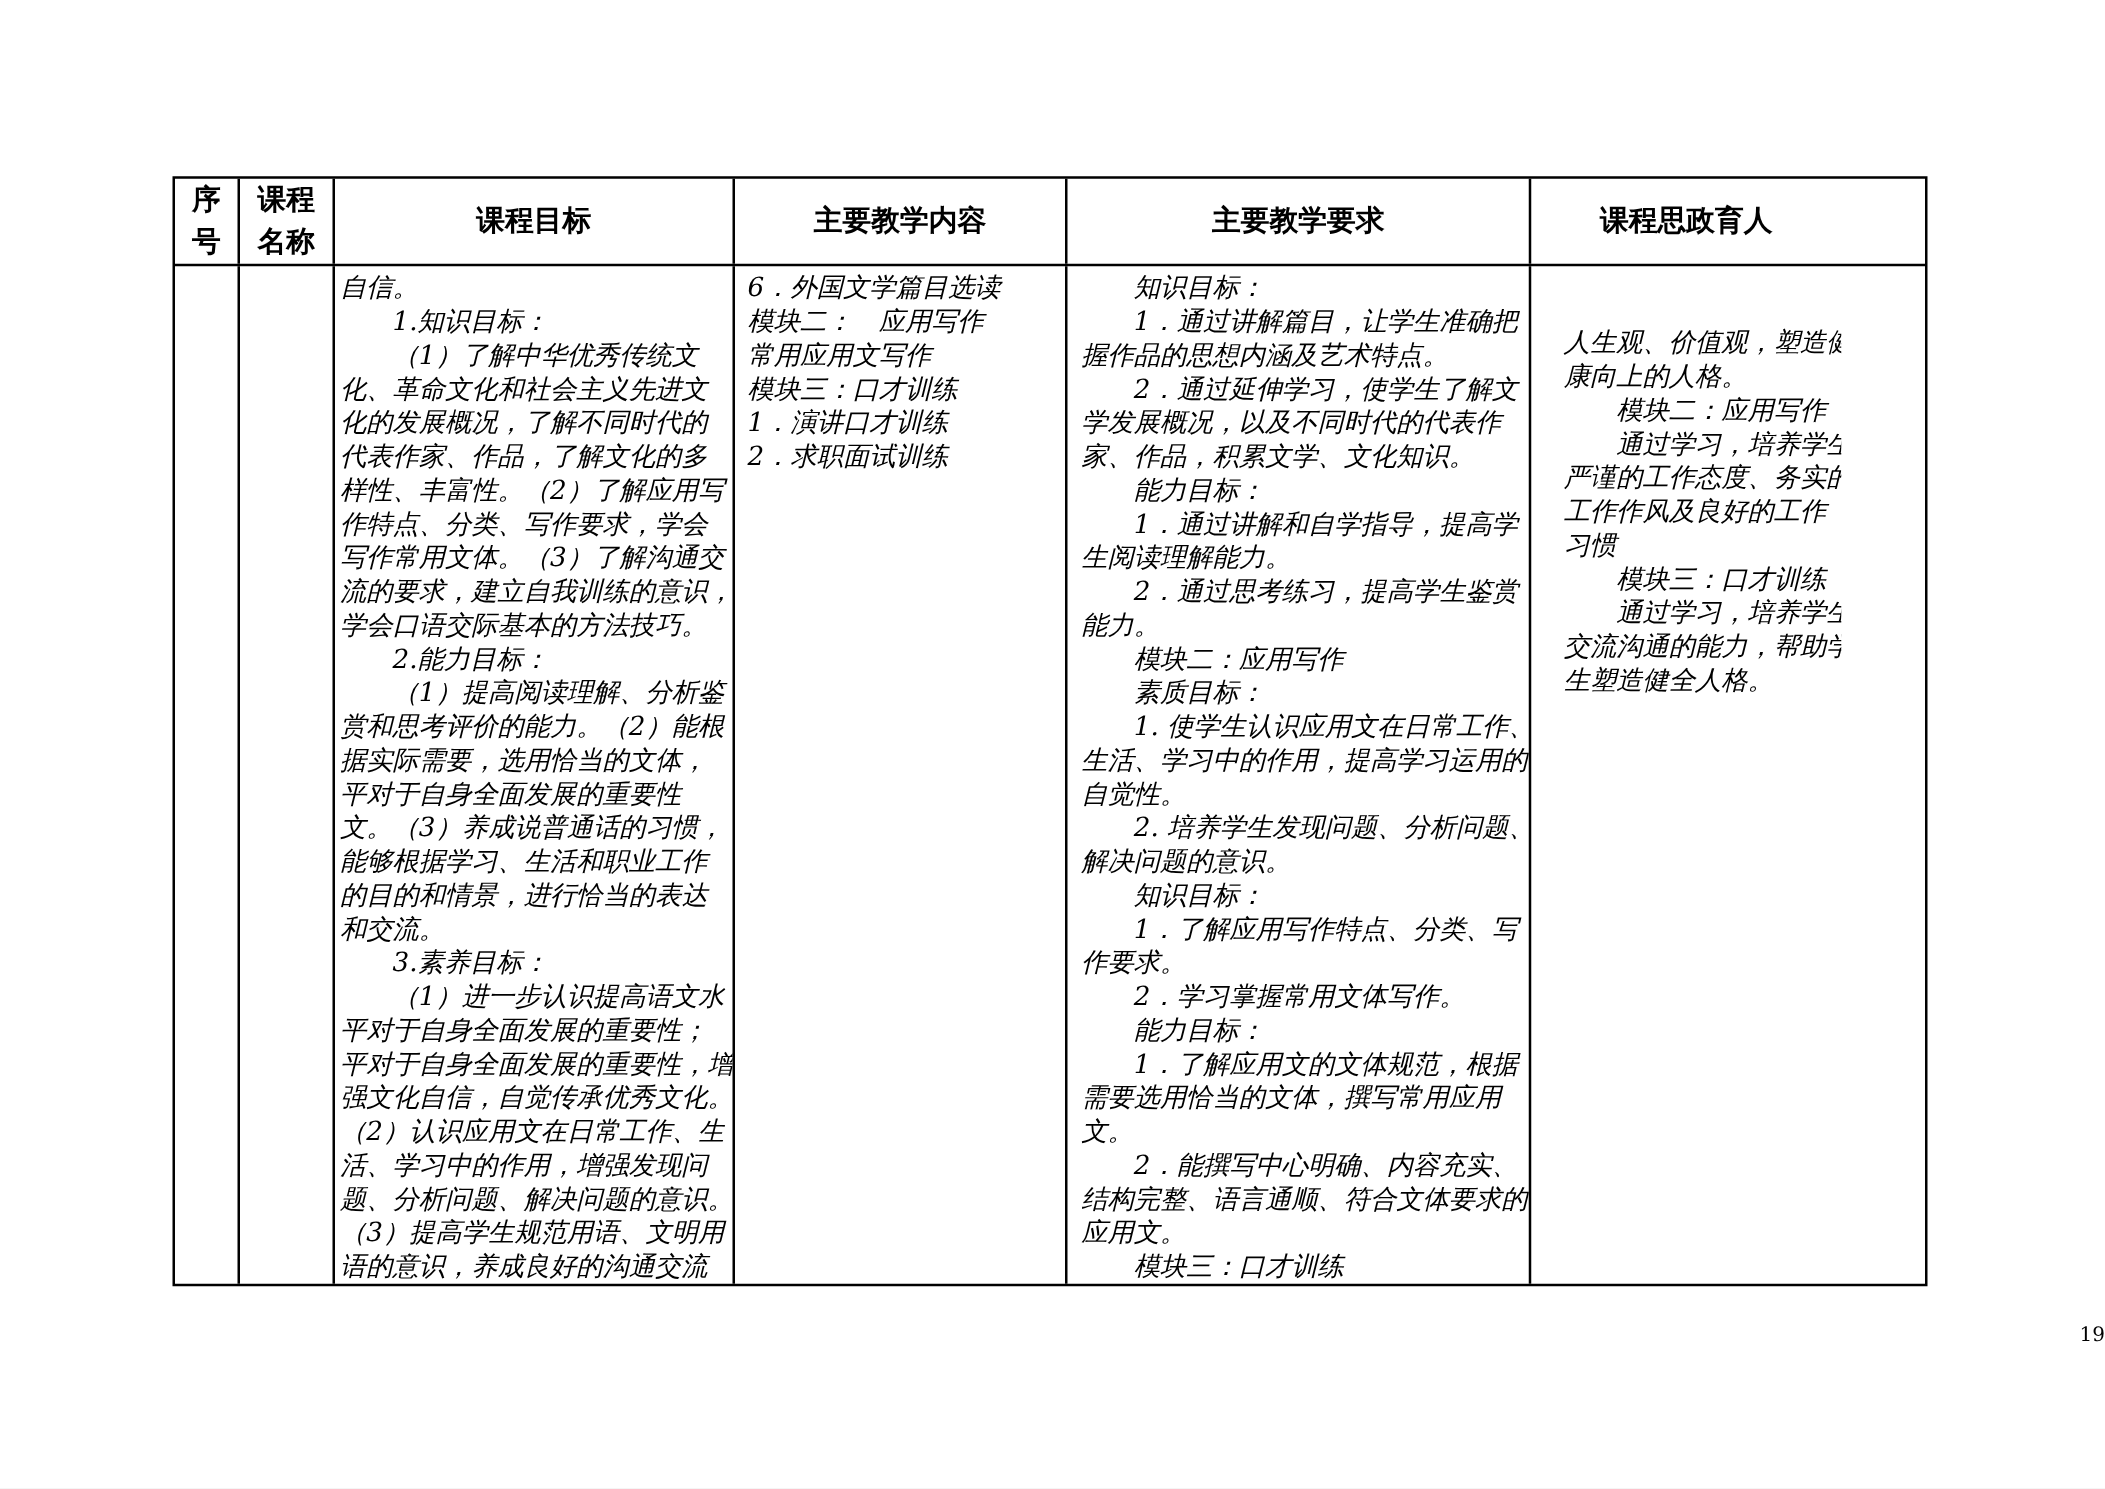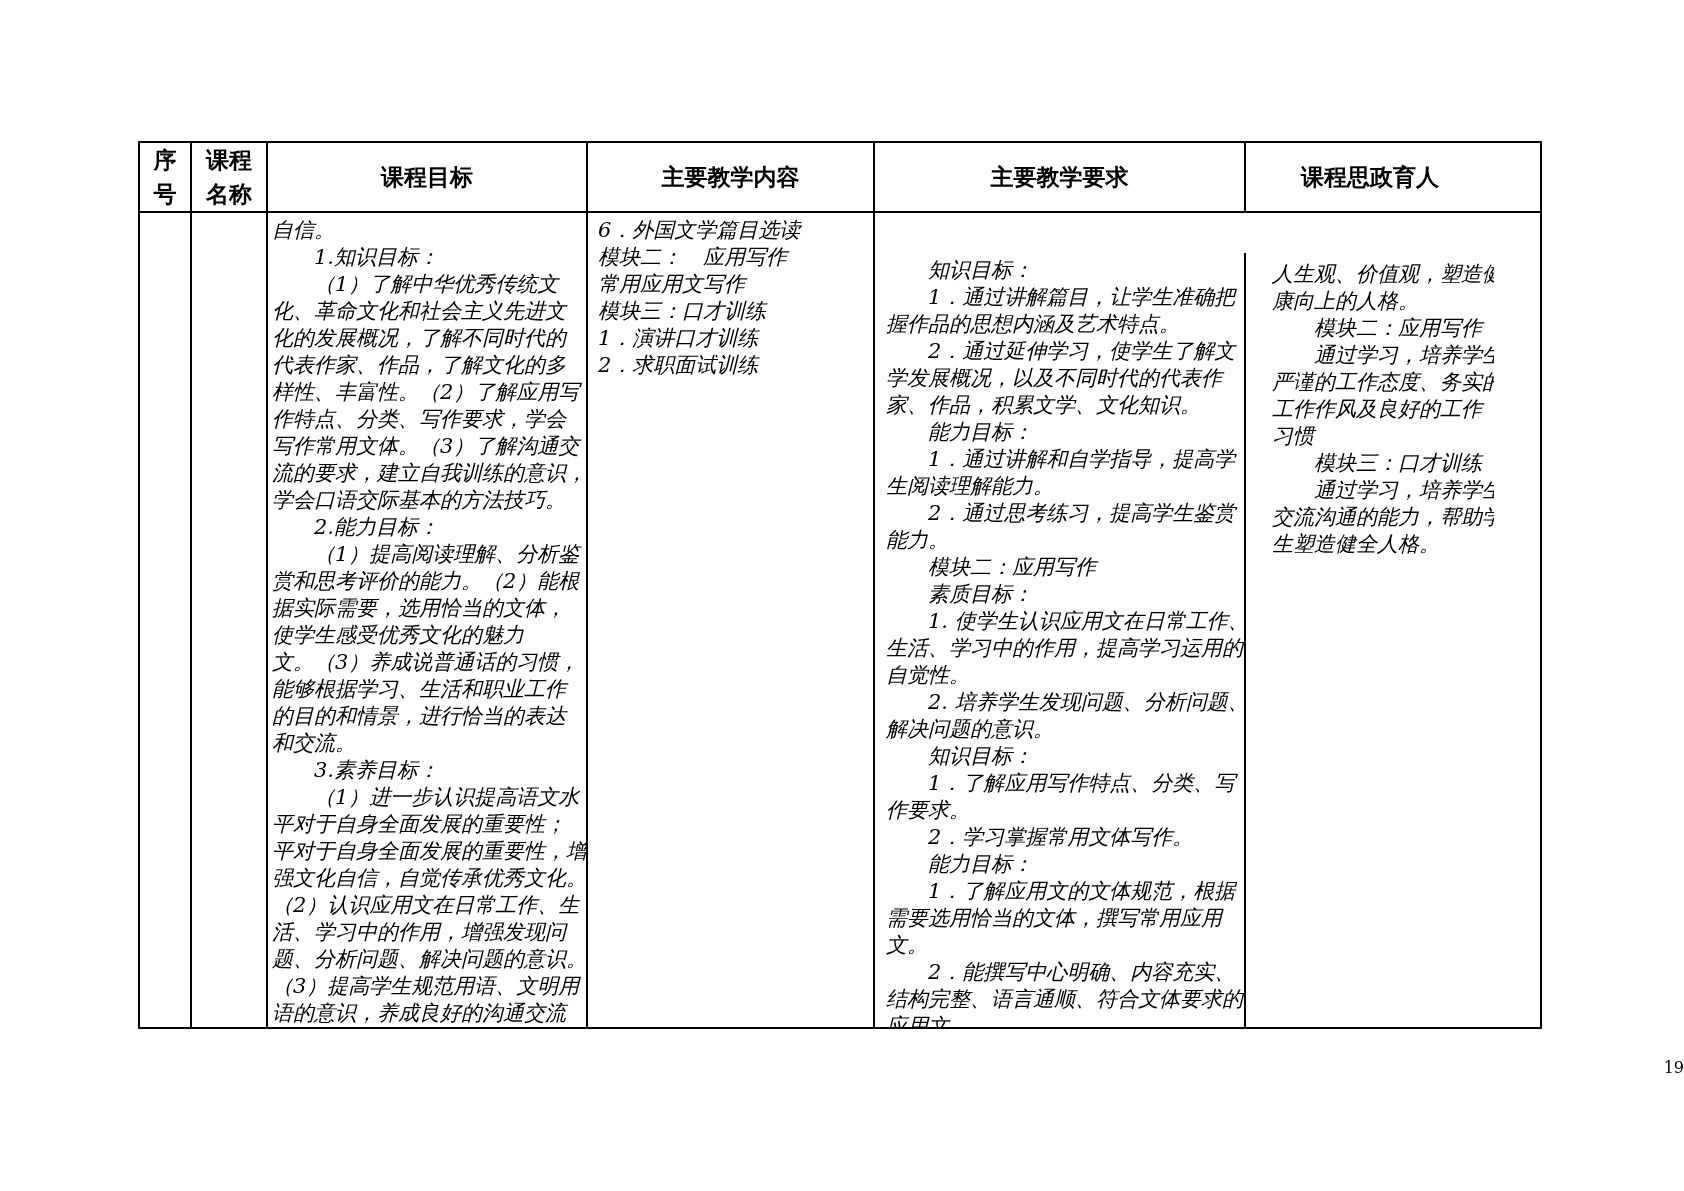--- a/index.html
+++ b/index.html
@@ -46,21 +46,21 @@
     box-sizing: border-box;
     border-right: 2px solid #000000;
     overflow: hidden;
   }
   .cell.last {
     border-right: none;
   }
   .c0 { width: 52px;  }
   .c1 { width: 76px;  }
   .c2 { width: 320px; }
-  .c3 { width: 287px; }
+  .c3 { width: 266px; }
   .c4 { width: 371px; }
   .c5 { width: 248px; }
   .hcell {
     display: flex;
     flex-direction: column;
     align-items: center;
     justify-content: center;
     font-weight: bold;
     font-size: 23px;
     text-align: center;
@@ -73,21 +73,21 @@
     font-size: 21px;
     padding-top: 4px;
     font-style: italic;
   }
   .bcell .ln {
     line-height: 27px;
     white-space: pre;
   }
   .bcell.c2 { padding-left: 4px;  padding-right: 2px; }
   .bcell.c3 { padding-left: 10px; padding-right: 2px; }
-  .bcell.c4 { padding-left: 11px; padding-right: 1px; margin-top: 40px; }
+  .bcell.c4 { padding-left: 11px; padding-right: 1px; }
   .bcell.c5 { padding-left: 26px; padding-right: 2px; margin-top: 44px; }
   .page-number {
     position: absolute;
     left: 0;
     right: 0;
     top: 1058px;
     text-align: right;
     font-size: 16px;
     font-family: "DejaVu Serif", "Liberation Serif", serif;
   }
@@ -134,21 +134,21 @@
           <div class="ln">代表作家、作品，了解文化的多</div>
           <div class="ln">样性、丰富性。（2）了解应用写</div>
           <div class="ln">作特点、分类、写作要求，学会</div>
           <div class="ln">写作常用文体。（3）了解沟通交</div>
           <div class="ln">流的要求，建立自我训练的意识，</div>
           <div class="ln">学会口语交际基本的方法技巧。</div>
           <div class="ln">　　2.能力目标：</div>
           <div class="ln">　　（1）提高阅读理解、分析鉴</div>
           <div class="ln">赏和思考评价的能力。（2）能根</div>
           <div class="ln">据实际需要，选用恰当的文体，</div>
-          <div class="ln">使学生感受优秀文化的魅力</div>
+          <div class="ln">平对于自身全面发展的重要性</div>
           <div class="ln">文。（3）养成说普通话的习惯，</div>
           <div class="ln">能够根据学习、生活和职业工作</div>
           <div class="ln">的目的和情景，进行恰当的表达</div>
           <div class="ln">和交流。</div>
           <div class="ln">　　3.素养目标：</div>
           <div class="ln">　　（1）进一步认识提高语文水</div>
           <div class="ln">平对于自身全面发展的重要性；</div>
           <div class="ln">平对于自身全面发展的重要性，增</div>
           <div class="ln">强文化自信，自觉传承优秀文化。</div>
           <div class="ln">（2）认识应用文在日常工作、生</div>

